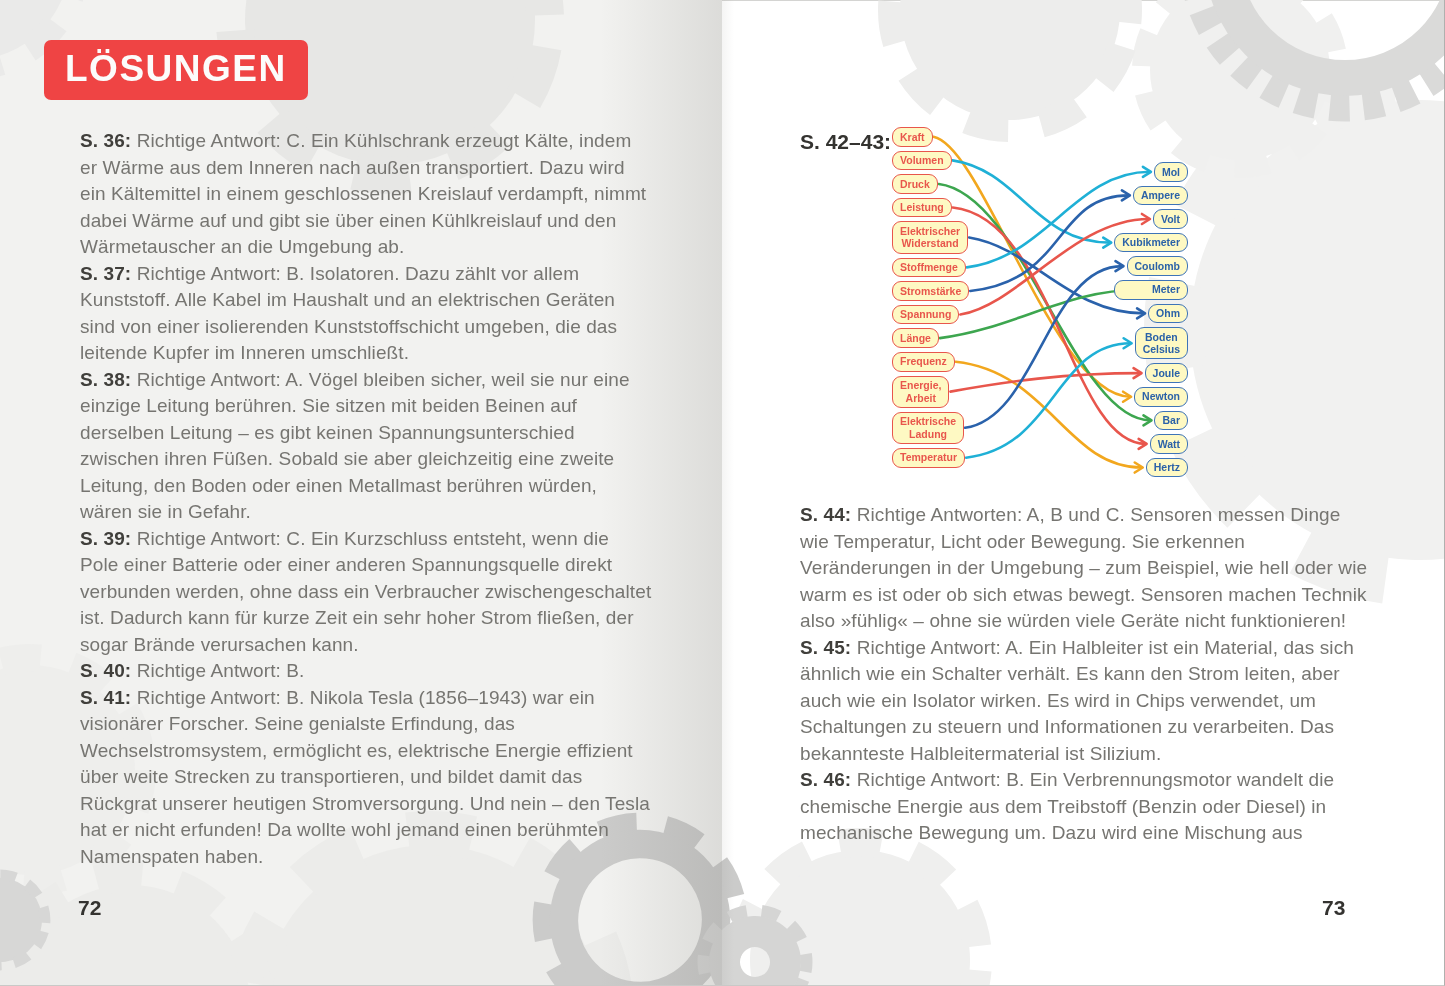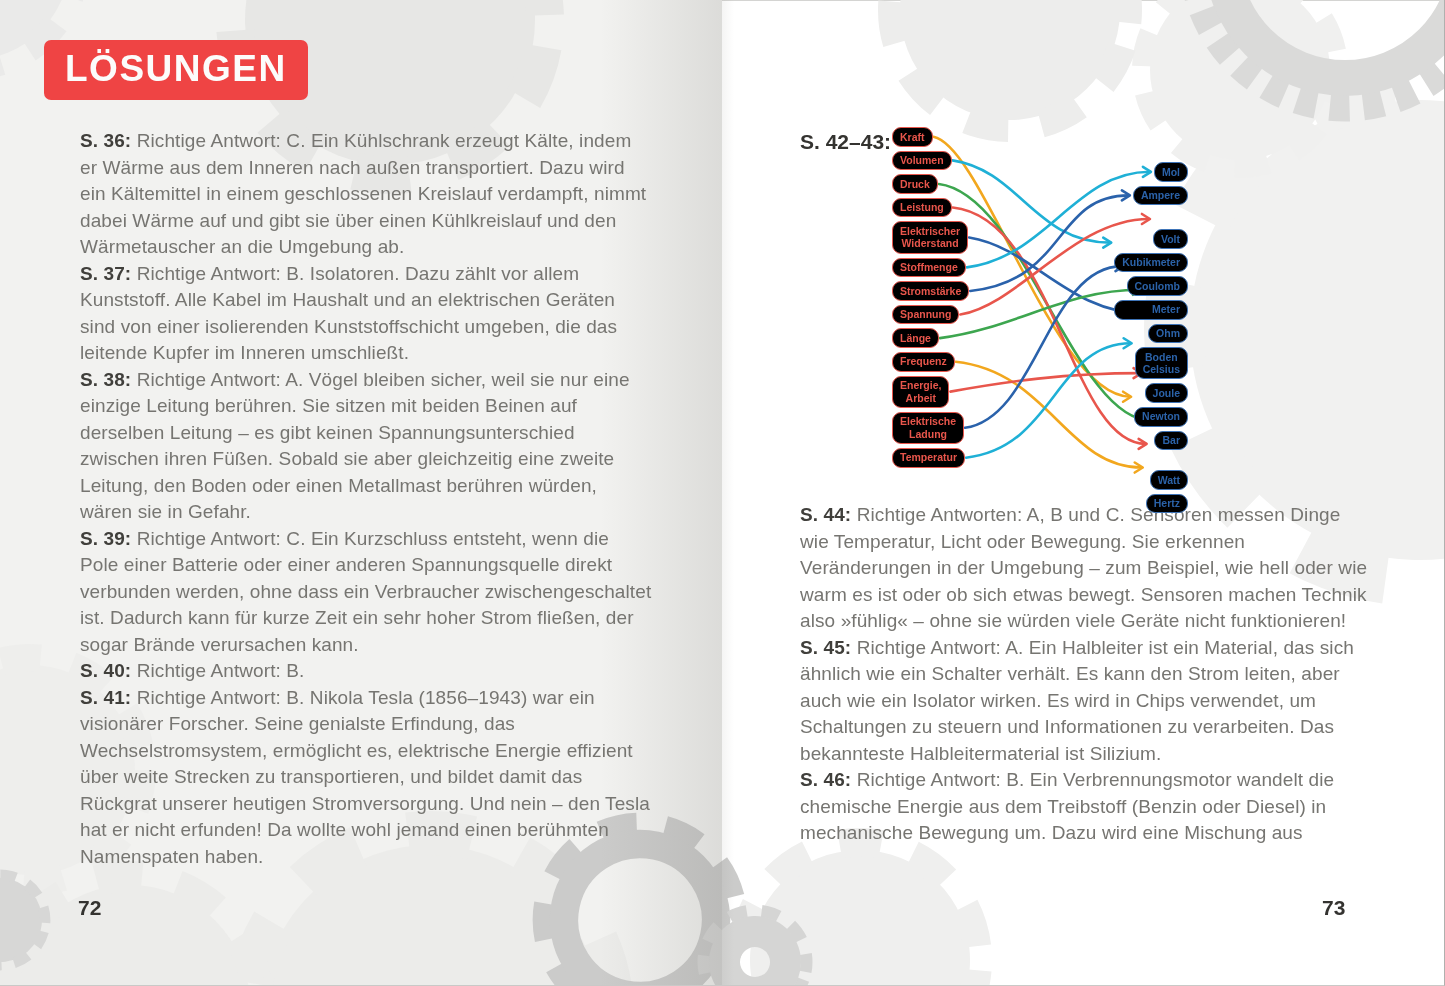--- a/index.html
+++ b/index.html
@@ -32,21 +32,21 @@
   .pagenum.p72{left:78px; top:896px;}
   .pagenum.p73{left:1322px; top:896px; width:50px; }
 
   .diagram{position:absolute; left:884px; top:122px; width:306px; height:372px;}
   .dg-lines{position:absolute; left:0; top:0; z-index:0;}
   .dg-line{fill:none; stroke-width:2.6px; stroke-linecap:round;}
   .dg-col{position:absolute; display:flex; flex-direction:column; z-index:1;}
   .dg-col-left{left:8px; top:5px; align-items:flex-start; gap:4px;}
   .dg-col-right{right:2px; top:40px; align-items:flex-end; gap:4px;}
   .dbox{
-    background:#000000; border:1.8px solid; border-radius:9px;
+    background:#fef9c3; border:1.8px solid; border-radius:9px;
     font-size:10.5px; font-weight:bold; line-height:1.2;
     padding:2.5px 7px; text-align:center; white-space:pre-line;
   }
 </style>
 </head>
 <body>
 
 <div class="book">
 
   <div class="page-left"></div>
@@ -179,31 +179,31 @@
         <div class="dbox" style="border-color: rgb(232, 86, 76); color: rgb(232, 86, 76);">Frequenz</div>
         <div class="dbox" style="border-color: rgb(232, 86, 76); color: rgb(232, 86, 76);">Energie,
 Arbeit</div>
         <div class="dbox" style="border-color: rgb(232, 86, 76); color: rgb(232, 86, 76);">Elektrische
 Ladung</div>
         <div class="dbox" style="border-color: rgb(232, 86, 76); color: rgb(232, 86, 76);">Temperatur</div>
       </div>
     <div class="dg-col dg-col-right">
         <div class="dbox" style="border-color: rgb(62, 116, 184); color: rgb(43, 98, 168);">Mol</div>
         <div class="dbox" style="border-color: rgb(62, 116, 184); color: rgb(43, 98, 168);">Ampere</div>
-        <div class="dbox" style="border-color: rgb(62, 116, 184); color: rgb(43, 98, 168); margin-top: 20px;">Volt</div>
+        <div class="dbox" style="border-color: rgb(62, 116, 184); color: rgb(43, 98, 168);">Volt</div>
         <div class="dbox" style="border-color: rgb(62, 116, 184); color: rgb(43, 98, 168);">Kubikmeter</div>
         <div class="dbox" style="border-color: rgb(62, 116, 184); color: rgb(43, 98, 168);">Coulomb</div>
         <div class="dbox" style="border-color: rgb(62, 116, 184); color: rgb(43, 98, 168); padding-left: 37px;">Meter</div>
         <div class="dbox" style="border-color: rgb(62, 116, 184); color: rgb(43, 98, 168);">Ohm</div>
         <div class="dbox" style="border-color: rgb(62, 116, 184); color: rgb(43, 98, 168);">Boden
 Celsius</div>
         <div class="dbox" style="border-color: rgb(62, 116, 184); color: rgb(43, 98, 168);">Joule</div>
         <div class="dbox" style="border-color: rgb(62, 116, 184); color: rgb(43, 98, 168);">Newton</div>
         <div class="dbox" style="border-color: rgb(62, 116, 184); color: rgb(43, 98, 168);">Bar</div>
-        <div class="dbox" style="border-color: rgb(62, 116, 184); color: rgb(43, 98, 168); margin-top: 16px;">Watt</div>
+        <div class="dbox" style="border-color: rgb(62, 116, 184); color: rgb(43, 98, 168);">Watt</div>
         <div class="dbox" style="border-color: rgb(62, 116, 184); color: rgb(43, 98, 168);">Hertz</div>
       </div>
   </div>
 
   <div class="answers answers-right">
       <p><span class="ans-label">S. 44:</span> Richtige Antworten: A, B und C. Sensoren messen Dinge wie Temperatur, Licht oder Bewegung. Sie erkennen Veränderungen in der Umgebung – zum Beispiel, wie hell oder wie warm es ist oder ob sich etwas bewegt. Sensoren machen Technik also »fühlig« – ohne sie würden viele Geräte nicht funktionieren!</p>
       <p><span class="ans-label">S. 45:</span> Richtige Antwort: A. Ein Halbleiter ist ein Material, das sich ähnlich wie ein Schalter verhält. Es kann den Strom leiten, aber auch wie ein Isolator wirken. Es wird in Chips verwendet, um Schaltungen zu steuern und Informationen zu verarbeiten. Das bekannteste Halbleitermaterial ist Silizium.</p>
       <p><span class="ans-label">S. 46:</span> Richtige Antwort: B. Ein Verbrennungsmotor wandelt die chemische Energie aus dem Treibstoff (Benzin oder Diesel) in mechanische Bewegung um. Dazu wird eine Mischung aus</p>
     </div>
 

